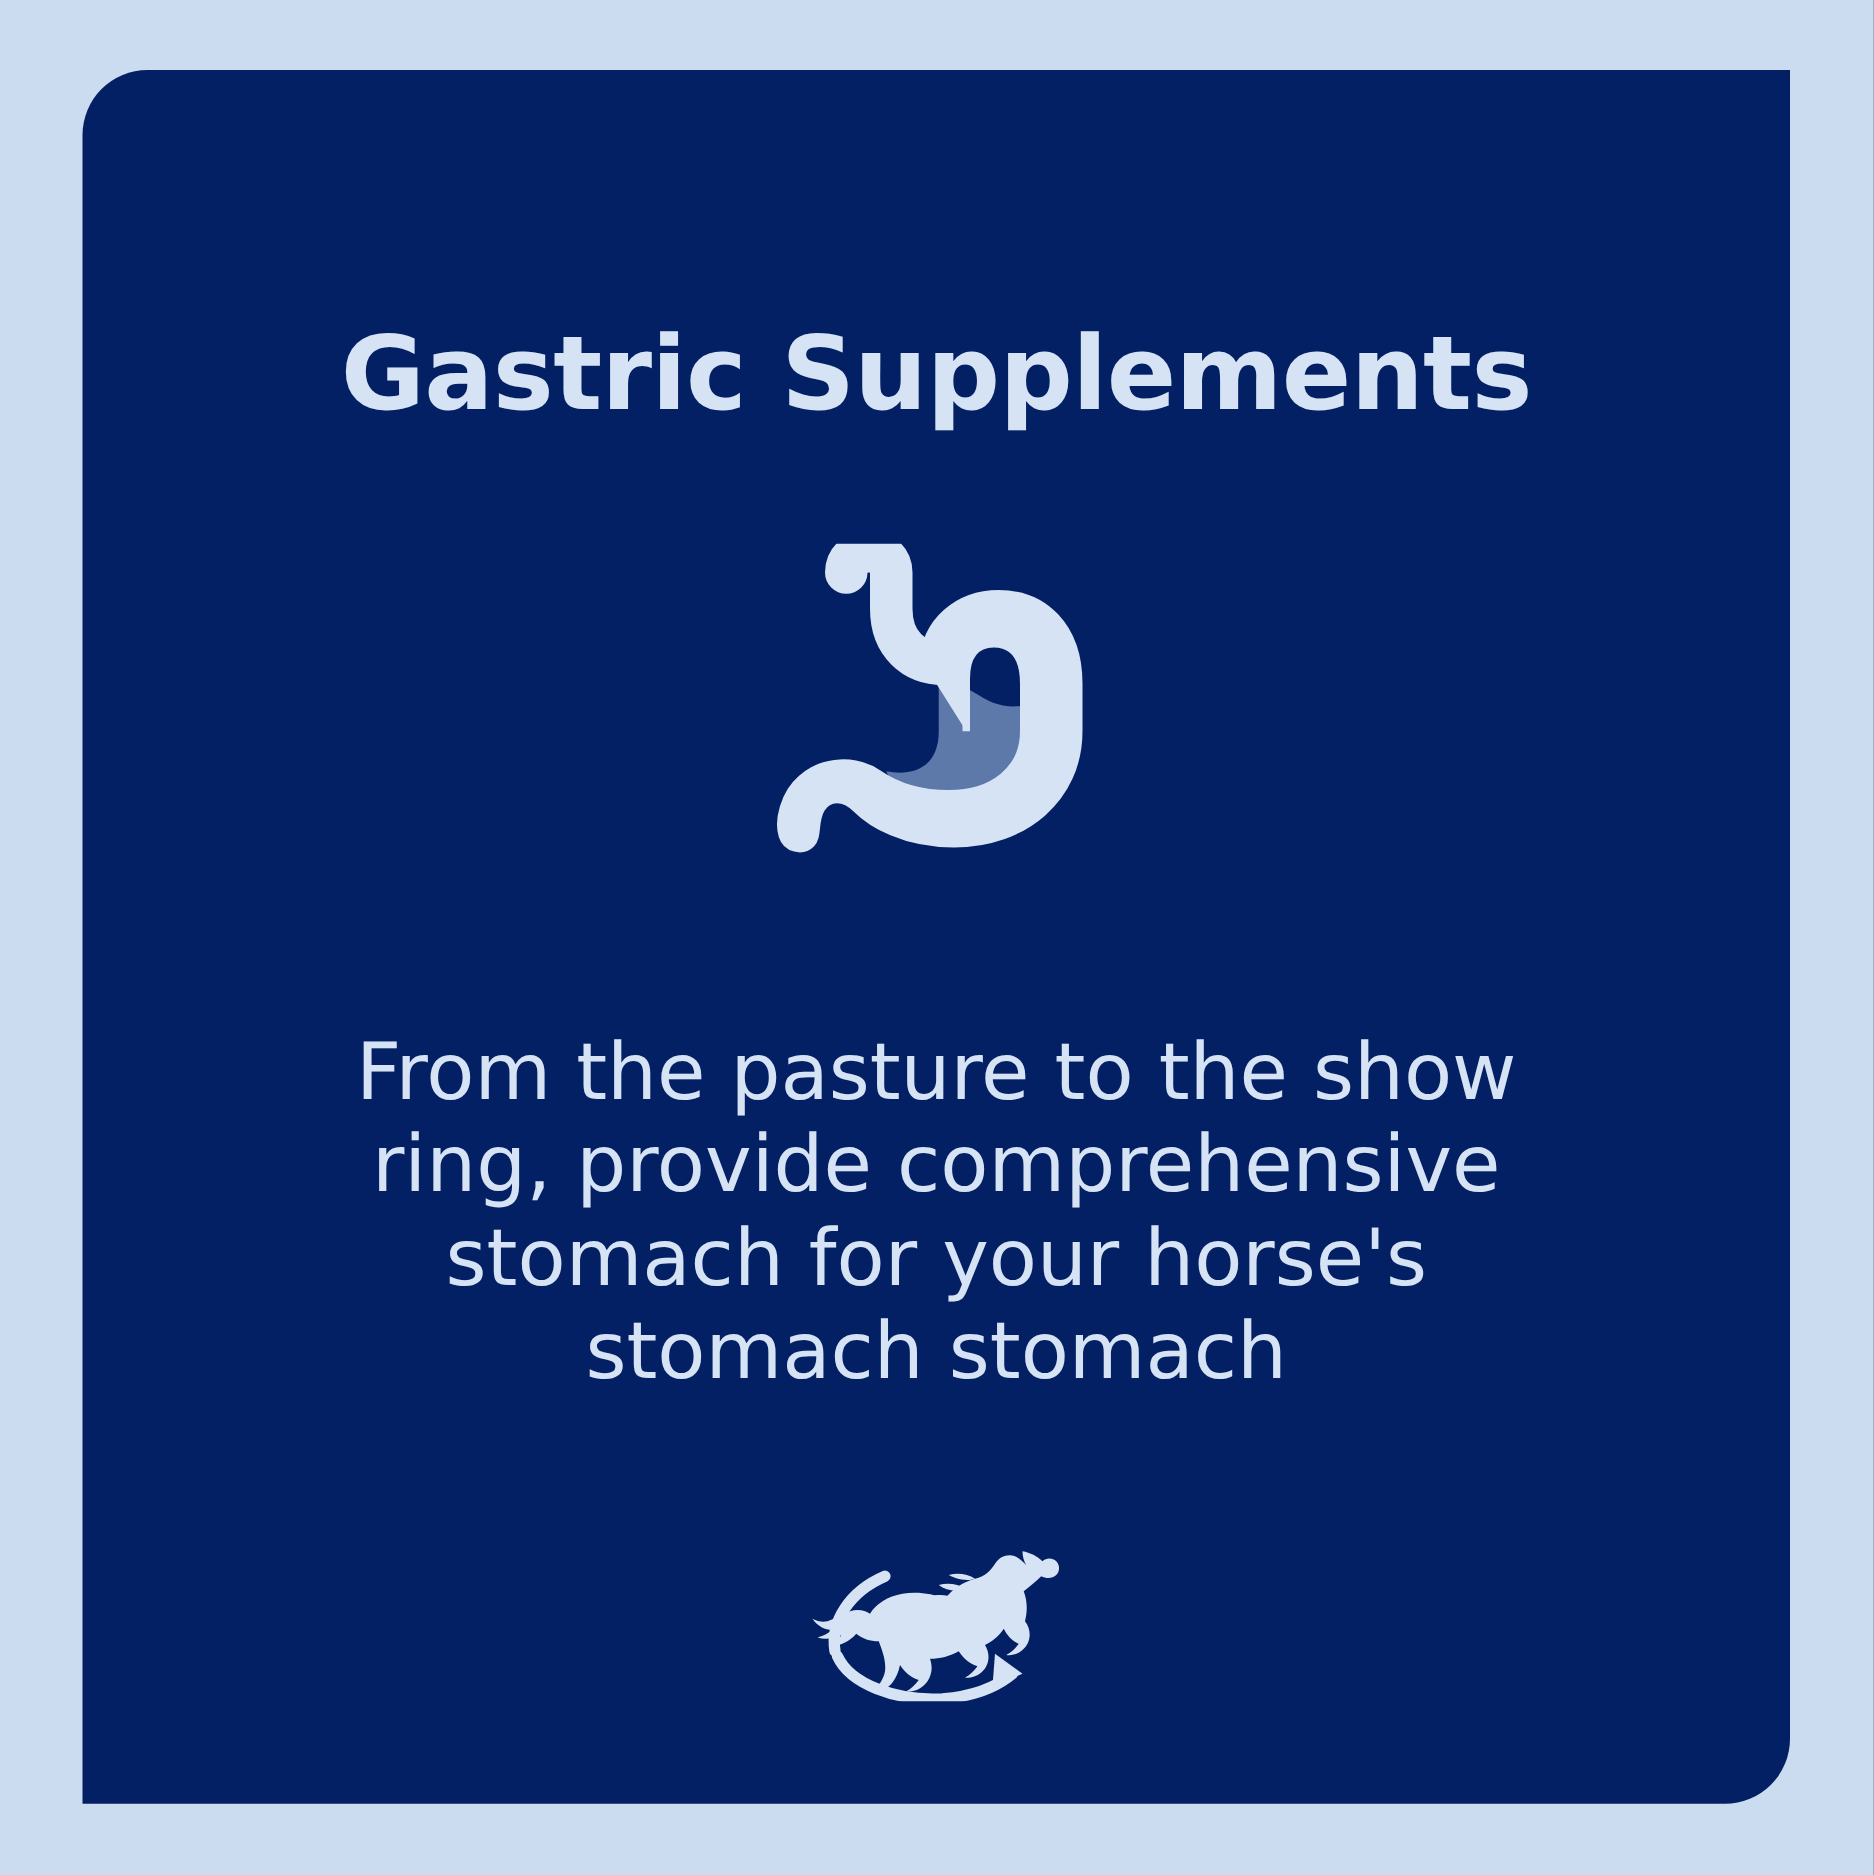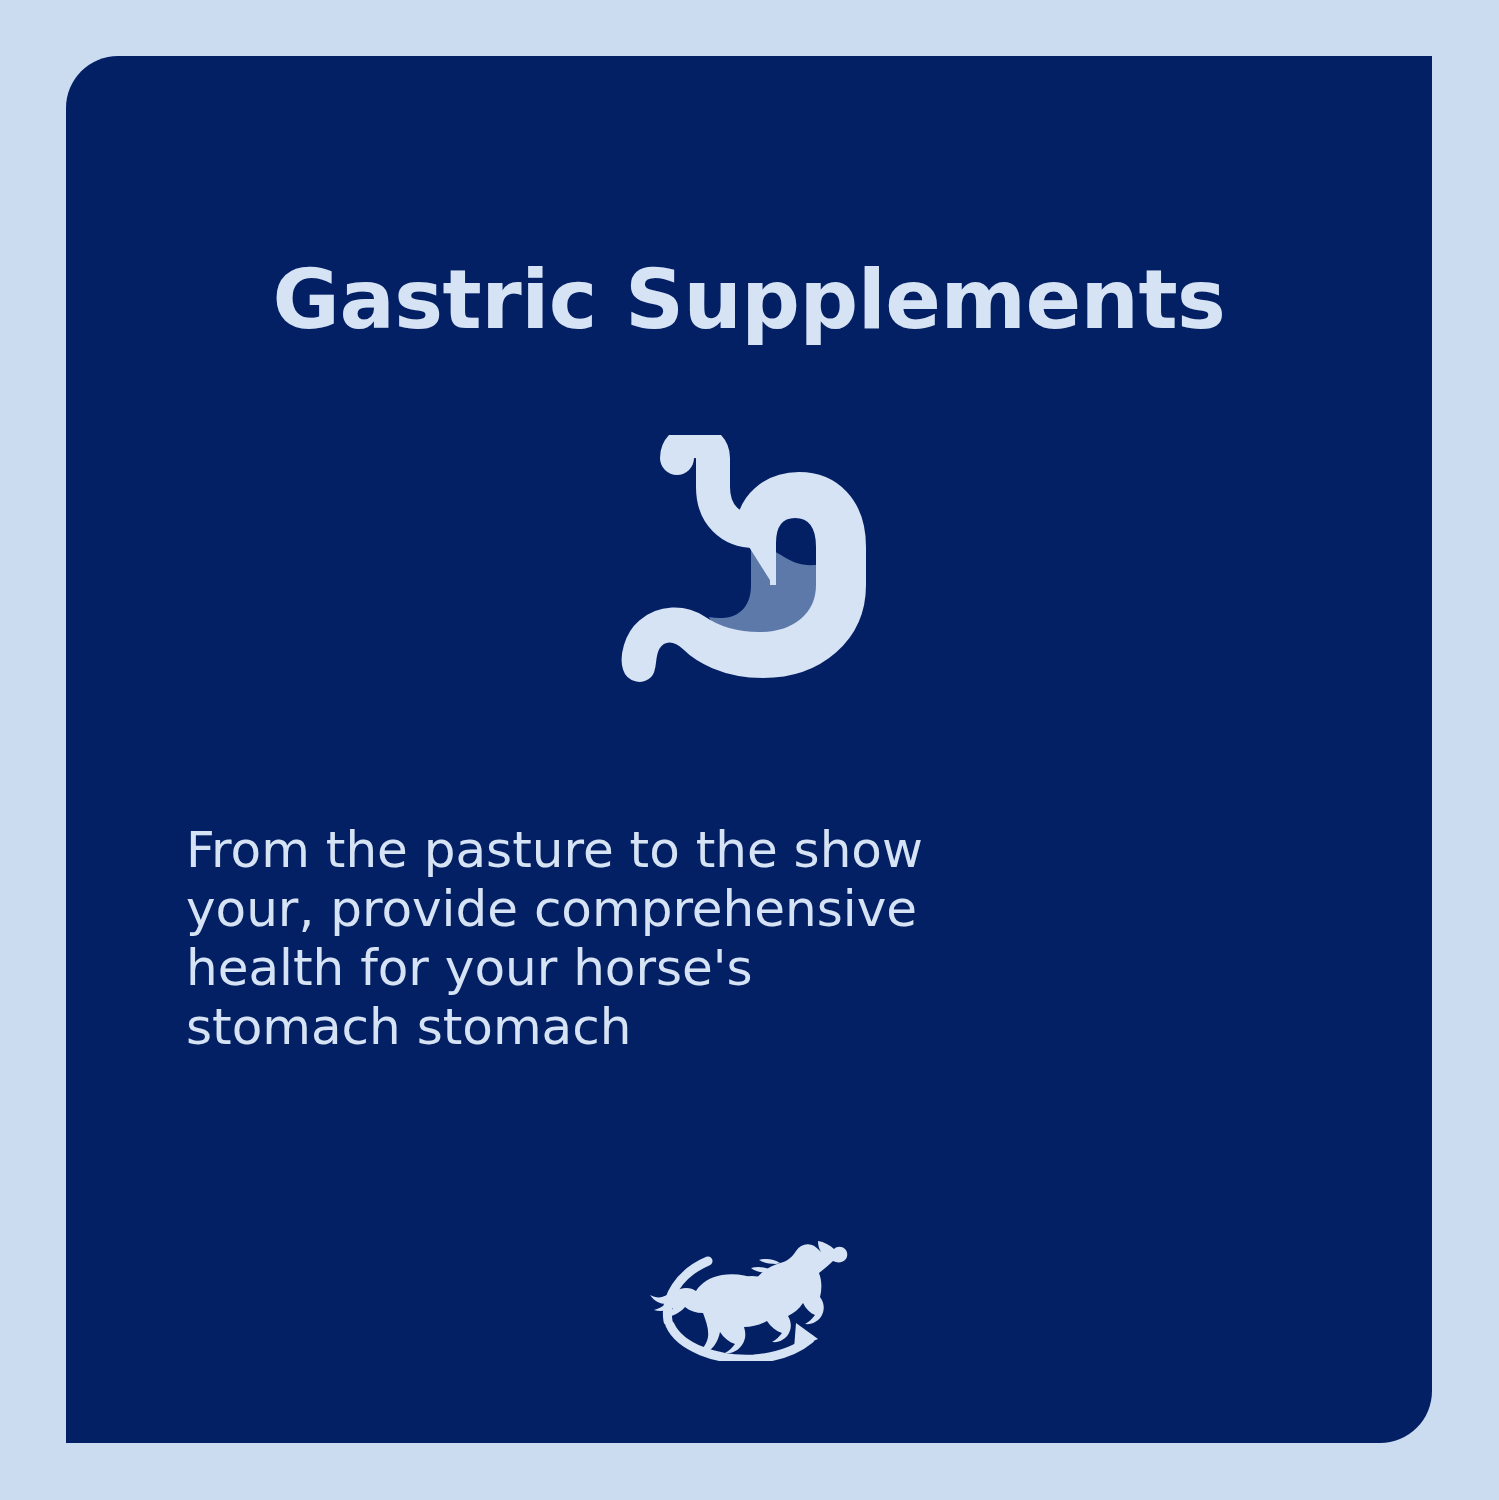--- a/index.html
+++ b/index.html
@@ -69,25 +69,25 @@
     width: 260px;
     height: 252px;
   }
 
   
   #description {
     position: absolute;
     left: 120px;
     right: 120px;
     top: 765px;
-    text-align: left;
+    text-align: center;
     color: #d6e3f5;
     font-family: "DejaVu Sans", sans-serif;
     font-weight: 400;
-    font-size: 50px;
+    font-size: 63px;
     line-height: 1.18;
   }
   #description .line {
     display: block;
     white-space: nowrap;
   }
 
   
   #logo-wrap {
     position: absolute;
@@ -157,22 +157,22 @@
                  C 176 200, 200 180, 200 150
                  L 200 112
                  C 200 92, 192 80, 176 80
                  C 160 80, 154 92, 154 108
                  L 154 150" fill="#d6e3f5" stroke="#d6e3f5" stroke-width="6" stroke-linejoin="round"></path>
       </svg>
     </div>
 
     <div id="description">
       <span class="line">From the pasture to the show</span>
-      <span class="line">your, provide comprehensive</span>
-      <span class="line">health for your horse's</span>
+      <span class="line">ring, provide comprehensive</span>
+      <span class="line">stomach for your horse's</span>
       <span class="line">stomach stomach</span>
     </div>
 
     <div id="logo-wrap">
       <svg id="horse-logo" viewBox="0 0 206 122" aria-hidden="true">
 
         <path d="M 62 22
                  C 34 34, 18 58, 22 82" fill="none" stroke="#d6e3f5" stroke-width="9" stroke-linecap="round"></path>
         <path d="M 24 86
                  C 34 108, 70 122, 108 120

